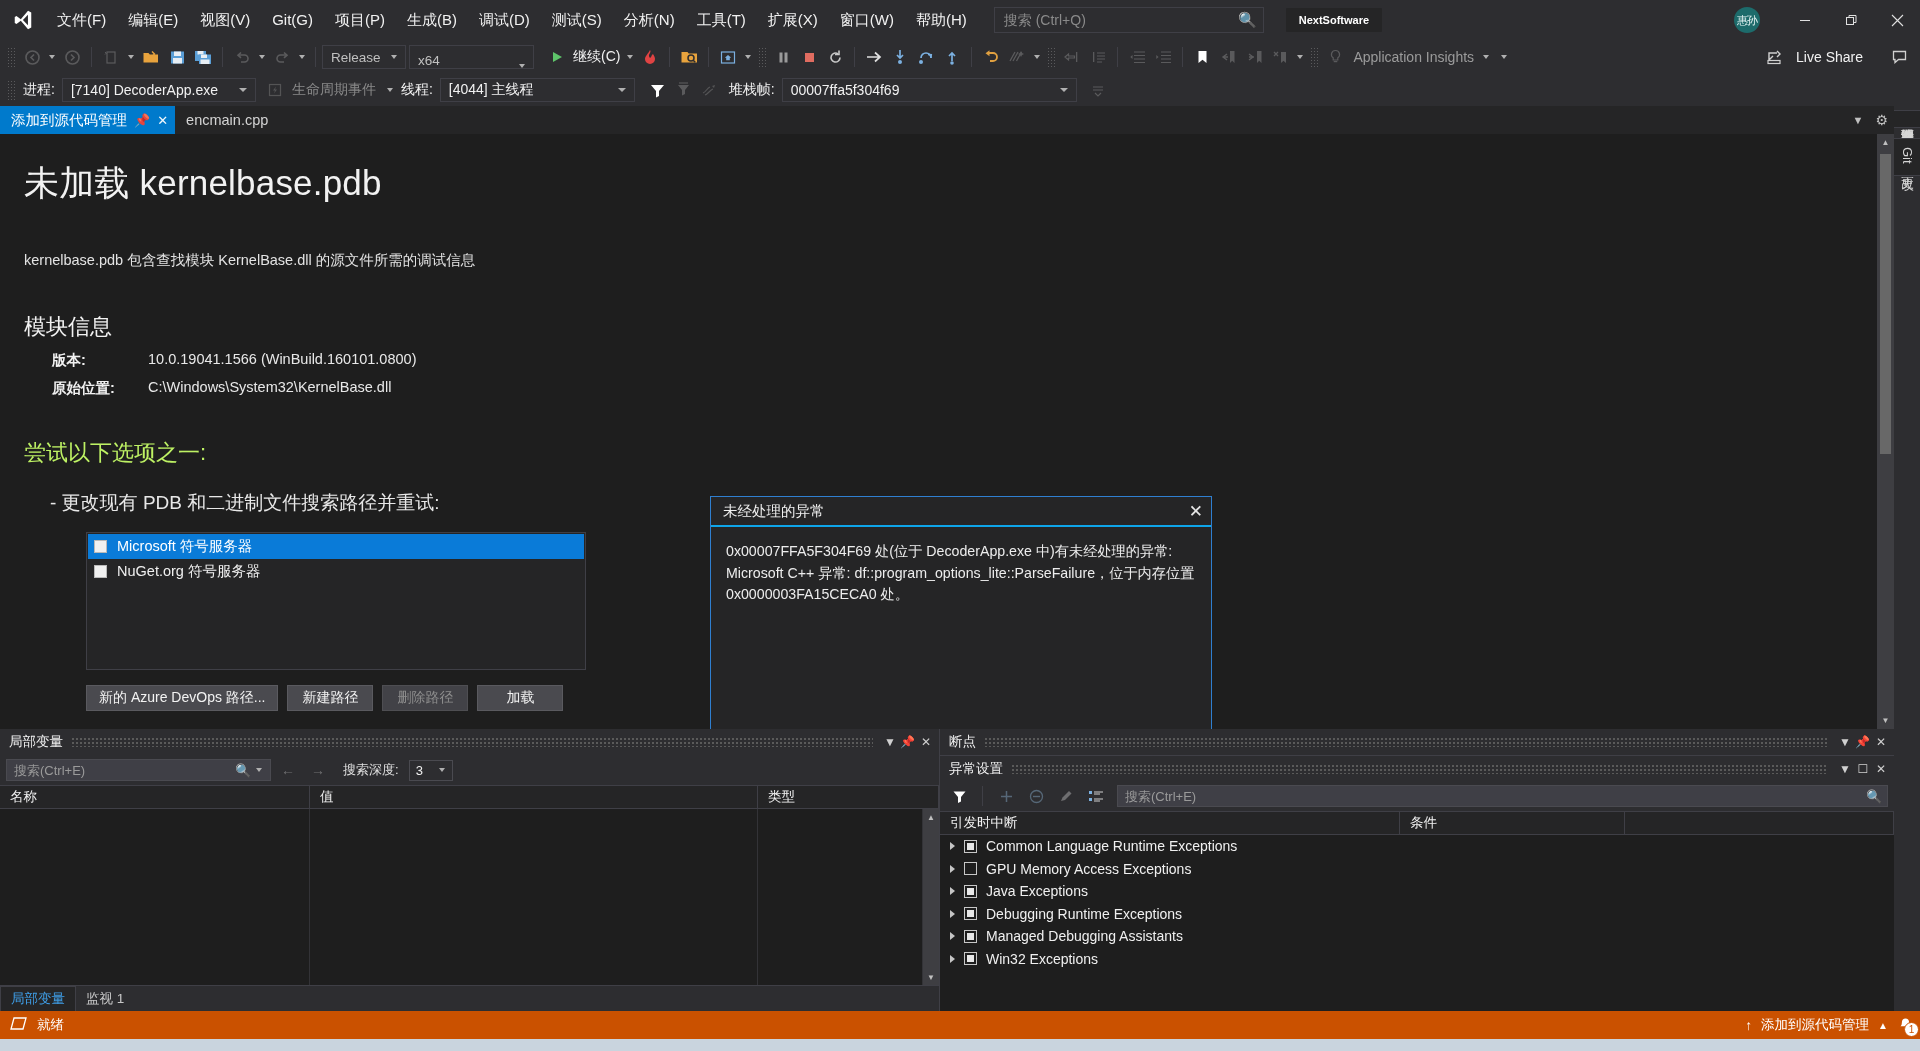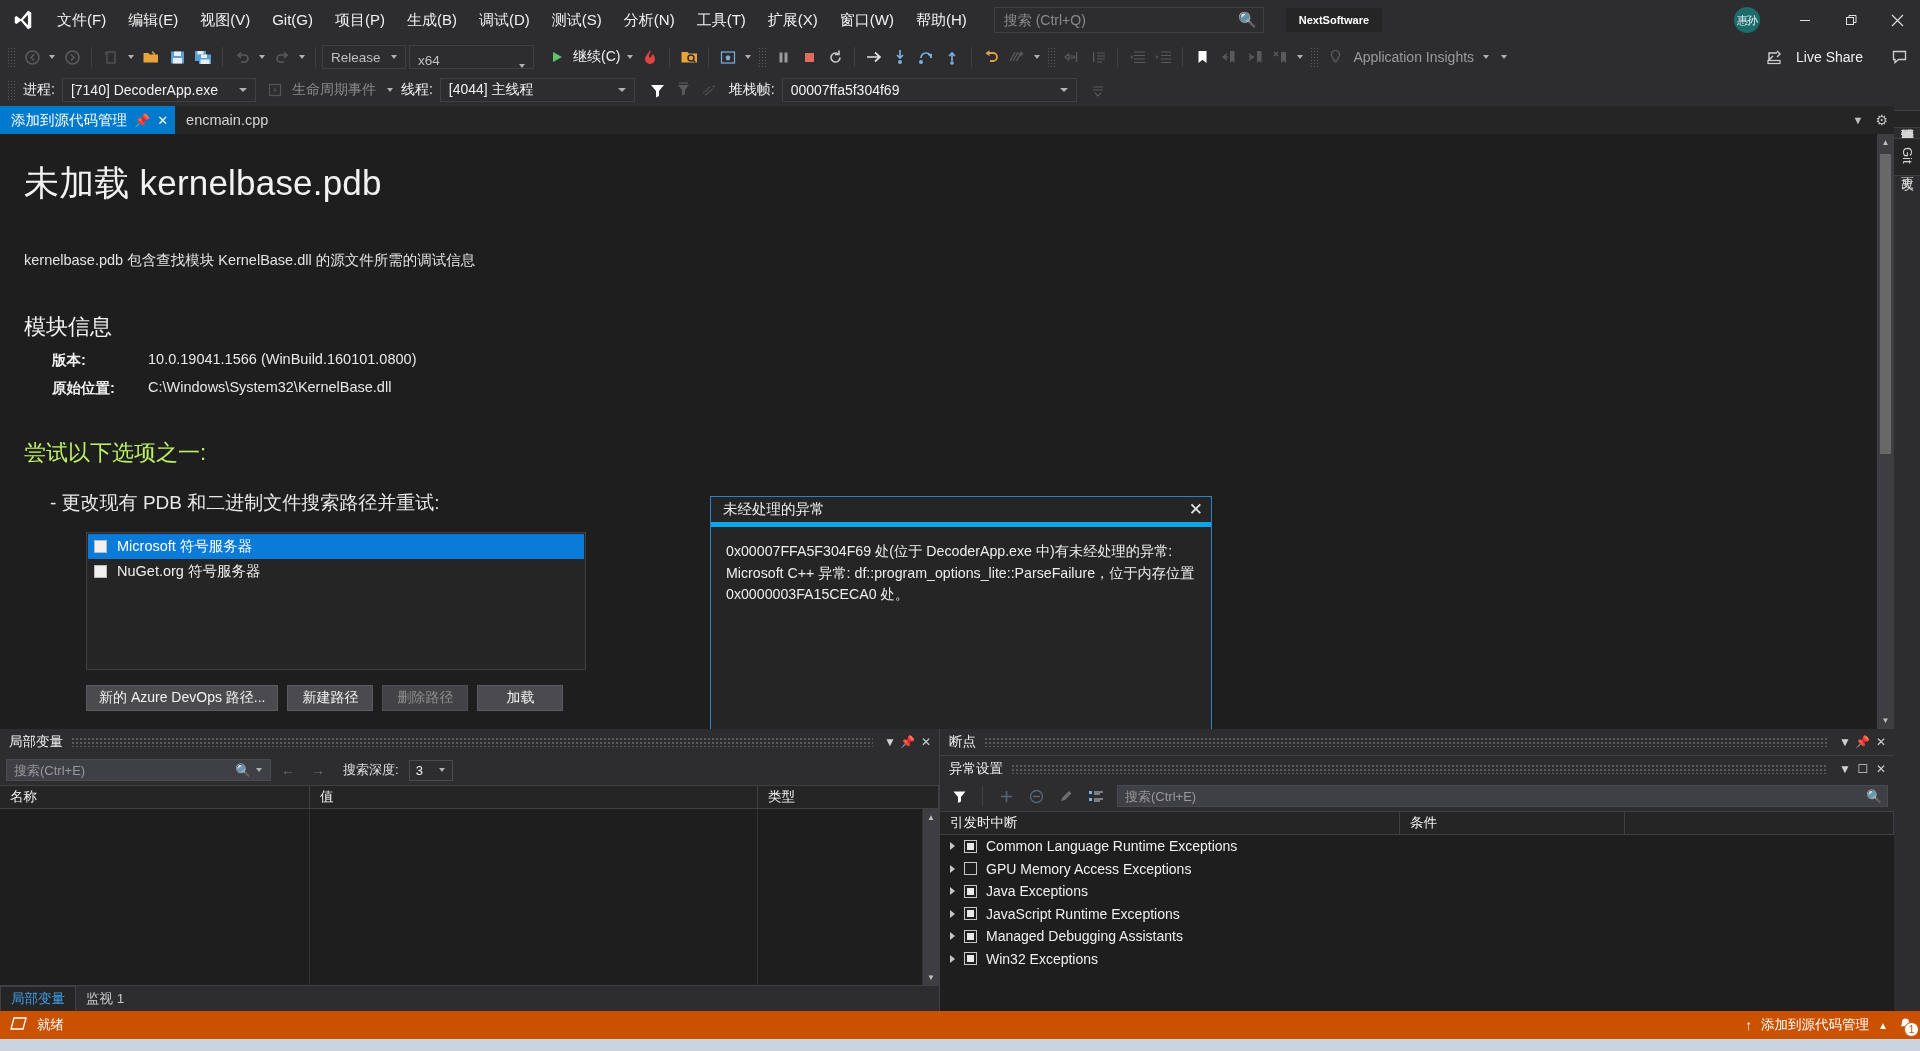--- a/index.html
+++ b/index.html
@@ -132,21 +132,21 @@
   }
   .vsbtn.dis { color: #8d8d8d; background: #424247; border-color: #4e4e52; }
 
   
   .exc {
     position: absolute; left: 710px; top: 362px; width: 502px; height: 311px;
     background: #252526; border: 1px solid #2f7fd0; display: flex; flex-direction: column;
   }
   .exc-head {
     height: 30px; display: flex; align-items: center; padding: 0 8px 0 12px;
-    font-size: 14.5px; color: #f0f0f0; border-bottom: 5px solid #0ea5e9;
+    font-size: 14.5px; color: #f0f0f0; border-bottom: 2px solid #0ea5e9;
   }
   .exc-x { margin-left: auto; font-size: 17px; color: #e6e6e6; line-height: 1; }
   .exc-body { flex: 1; padding: 14px 15px 0 15px; }
   .exc-msg { font-size: 14.2px; line-height: 1.52; color: #ededed; }
 
   
   .docscroll { width: 17px; background: #3e3e42; position: relative; flex: 0 0 17px; }
   .sb-arrow { height: 17px; display: flex; align-items: center; justify-content: center; color: #c0c0c0; font-size: 8px; }
   .sb-thumb { position: absolute; left: 3px; right: 3px; background: #686868; }
 
@@ -745,21 +745,21 @@
               <span class="excb">
                   <i></i>
                 </span>
               <span>Java Exceptions</span>
             </div>
             <div class="exrow">
               <span class="extri"></span>
               <span class="excb">
                   <i></i>
                 </span>
-              <span>JavaScript Runtime Exceptions</span>
+              <span>Debugging Runtime Exceptions</span>
             </div>
             <div class="exrow">
               <span class="extri"></span>
               <span class="excb">
                   <i></i>
                 </span>
               <span>Managed Debugging Assistants</span>
             </div>
             <div class="exrow">
               <span class="extri"></span>

